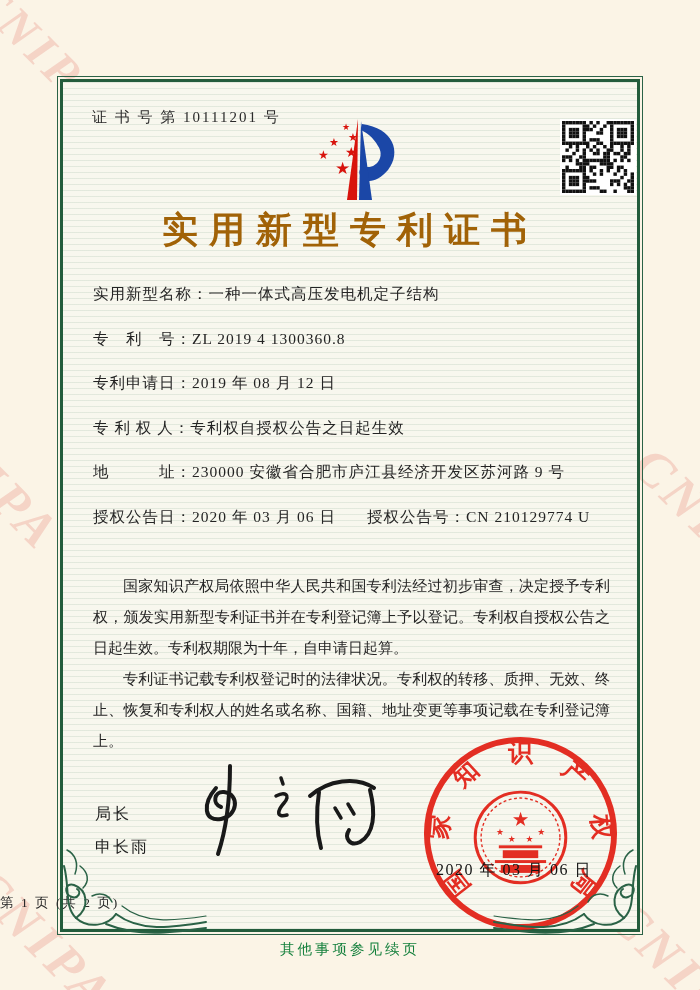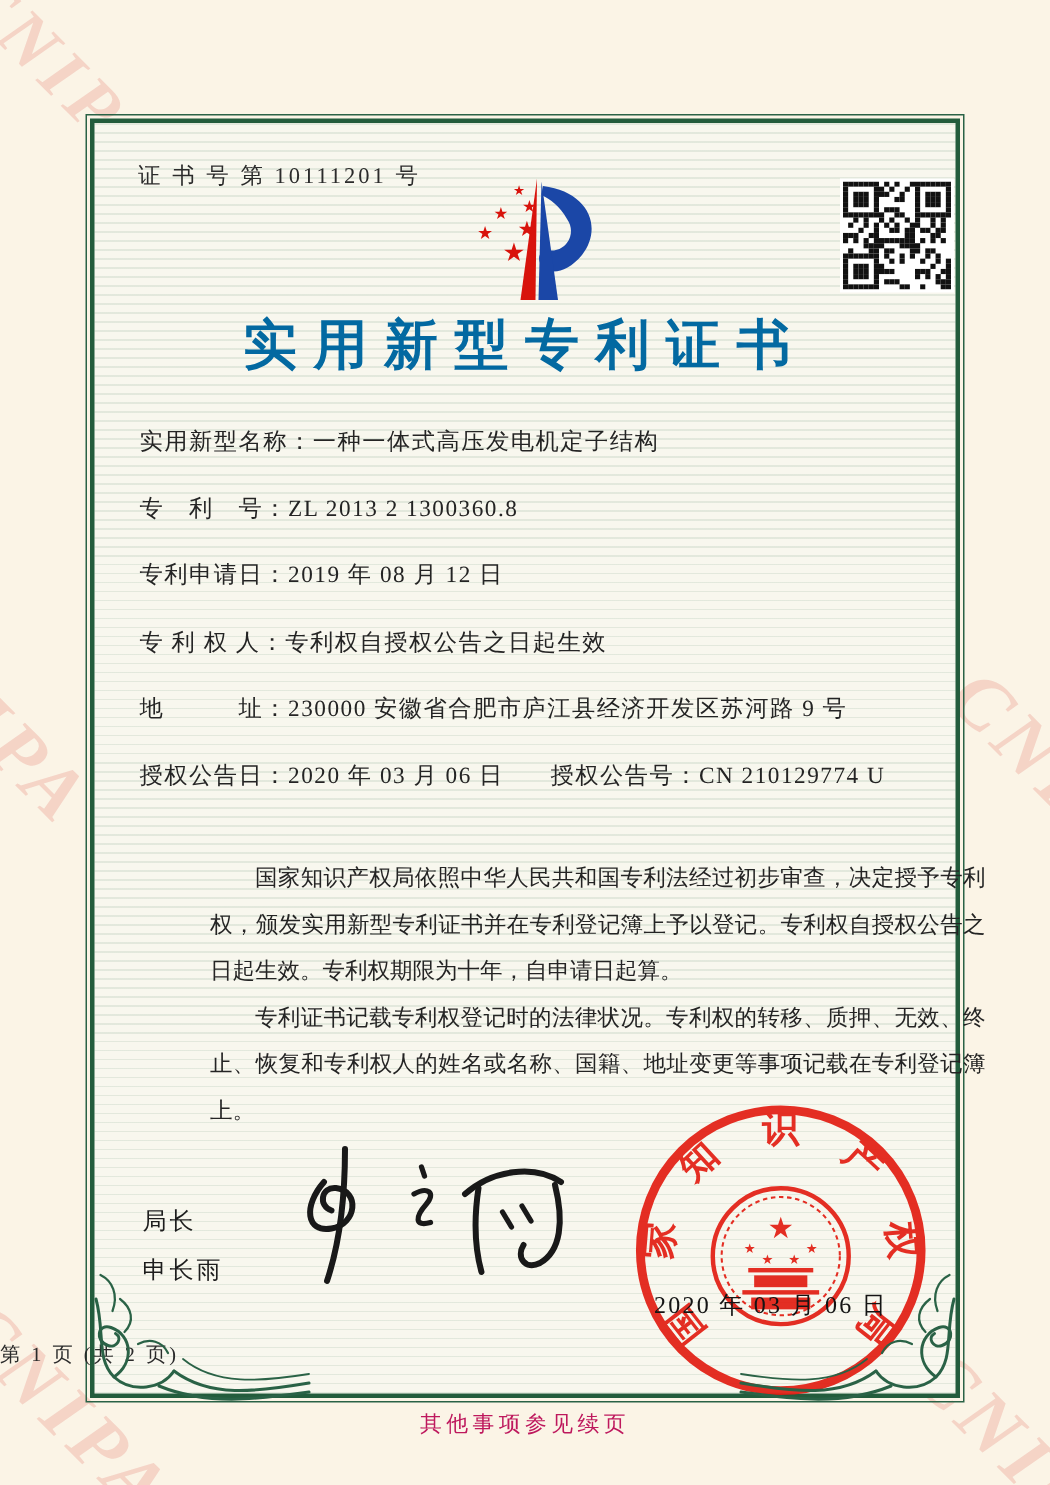--- a/index.html
+++ b/index.html
@@ -12,39 +12,39 @@
   .frame-outer{position:absolute;left:57px;top:76px;width:584px;height:857px;border:1px solid #2a6246;z-index:2;}
   .frame-inner{position:absolute;left:2px;top:2px;right:2px;bottom:2px;border:3px solid #235c3c;
       background:
         repeating-linear-gradient(0deg, rgba(130,165,140,0.18) 0px, rgba(130,165,140,0.18) 1px, rgba(0,0,0,0) 1px, rgba(0,0,0,0) 6px),
         #f8f7ee;}
   .content{position:absolute;left:0;top:0;width:700px;height:990px;z-index:3;padding-left:41px;}
   .cert-no{position:absolute;left:92px;top:108px;font-size:15px;letter-spacing:2px;color:#2b2b2b;}
   .logo{position:absolute;left:298px;top:116px;width:115px;height:88px;}
   .qr{position:absolute;left:560px;top:119px;width:72px;height:72px;background:#fff;padding:2px;}
   .title{position:absolute;left:0;top:206px;width:700px;text-align:center;font-size:36px;font-weight:bold;
-         letter-spacing:11px;color:#0369a1;}
+         letter-spacing:11px;color:#a16207;}
   .fields{position:absolute;left:93px;top:284px;width:520px;font-size:15.5px;color:#242424;}
   .frow{height:44.5px;letter-spacing:1px;white-space:nowrap;}
   .frow .lab{display:inline-block;}
   .grant-row{position:relative;height:44.5px;letter-spacing:1px;white-space:nowrap;}
   .grant-no{position:absolute;left:274px;top:0;}
   .paras{position:absolute;left:93px;top:571px;width:517px;font-size:15px;line-height:31px;
-         text-align:justify;color:#242424;margin-left:47px;}
+         text-align:justify;color:#242424;}
   .paras p{margin:0;text-indent:2em;}
   .officer{position:absolute;left:95px;top:792px;font-size:16px;color:#1d1d1d;font-family:"Liberation Sans",sans-serif;}
   .officer div{margin-bottom:11px;letter-spacing:2px;margin-top:12px;}
   .signature{position:absolute;left:188px;top:758px;width:200px;height:110px;}
   .seal{position:absolute;left:422px;top:735px;width:197px;height:197px;z-index:5;}
   .seal-date{position:absolute;left:436px;top:860px;width:180px;font-size:16px;letter-spacing:1.5px;
              color:#141414;z-index:6;white-space:nowrap;}
   .page-info{position:absolute;left:0;top:894px;width:700px;text-align:left;font-size:13.5px;
              letter-spacing:2px;color:#2b2b2b;}
   .footer-note{position:absolute;left:0;top:940px;width:700px;text-align:center;font-size:14.5px;
-               letter-spacing:3px;color:#be185d;z-index:3;}
+               letter-spacing:3px;color:#15803d;z-index:3;}
   .ornament{position:absolute;width:150px;height:100px;z-index:4;}
   .orn-left{left:58px;top:836px;}
   .orn-right{left:492px;top:836px;transform:scaleX(-1);}
 </style>
 </head>
 <body>
 
 <div class="sheet">
 
   <span class="wm" style="left:40px;top:48px;font-size:48px;">CNIPA</span>
@@ -325,21 +325,21 @@
         <rect x="20" y="20" width="1" height="1" fill="#111"></rect>
       </svg>
 
     <div class="title">实用新型专利证书</div>
 
     <div class="fields">
       <div class="frow">
         <span class="lab">实用新型名称：</span><span>一种一体式高压发电机定子结构</span>
       </div>
       <div class="frow">
-        <span class="lab">专　利　号：</span><span>ZL 2013 2 1300360.8</span>
+        <span class="lab">专　利　号：</span><span>ZL 2019 4 1300360.8</span>
       </div>
       <div class="frow">
         <span class="lab">专利申请日：</span><span>2019 年 08 月 12 日</span>
       </div>
       <div class="frow">
         <span class="lab">专 利 权 人：</span><span>专利权自授权公告之日起生效</span>
       </div>
       <div class="frow">
         <span class="lab">地　　　址：</span><span>230000 安徽省合肥市庐江县经济开发区苏河路 9 号</span>
       </div>

